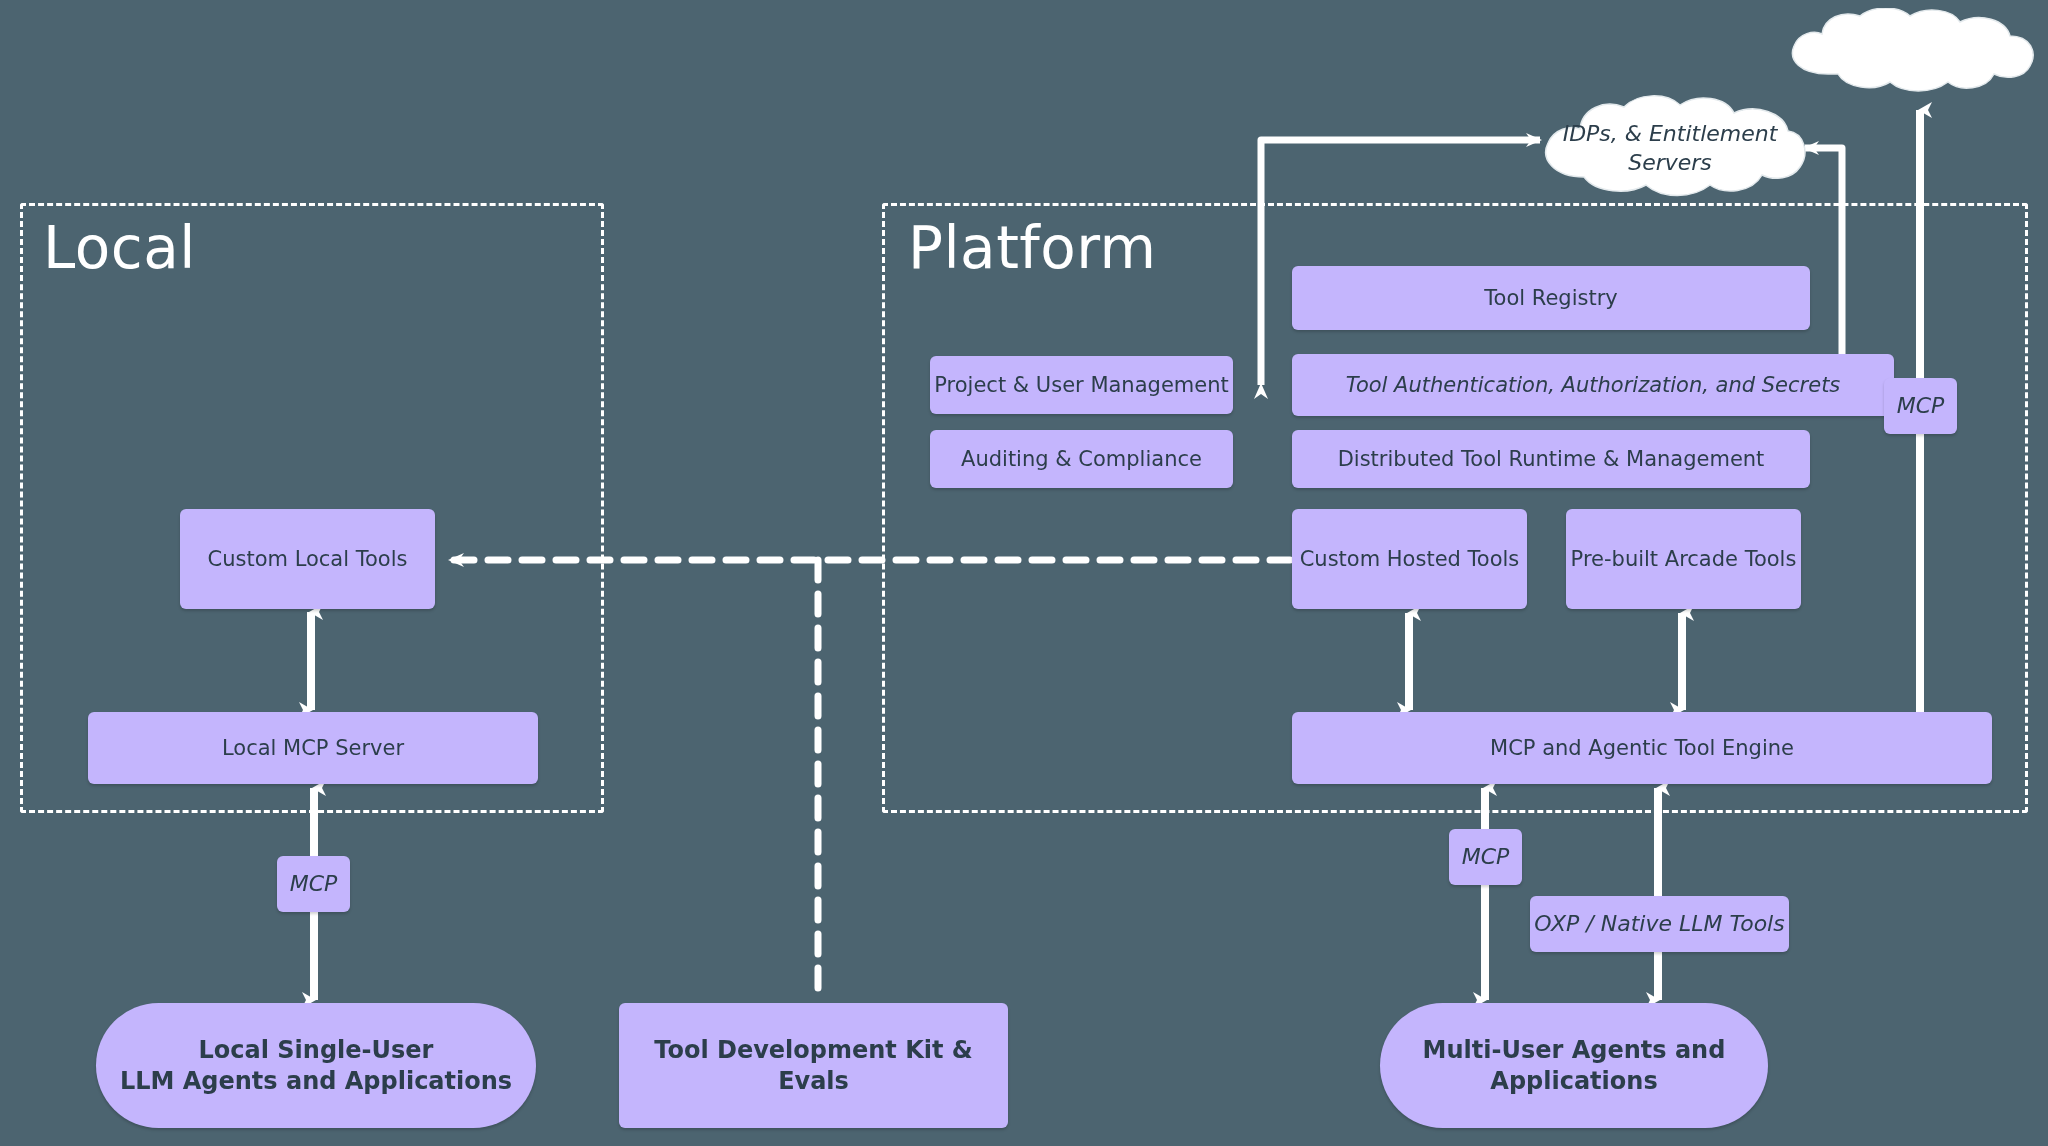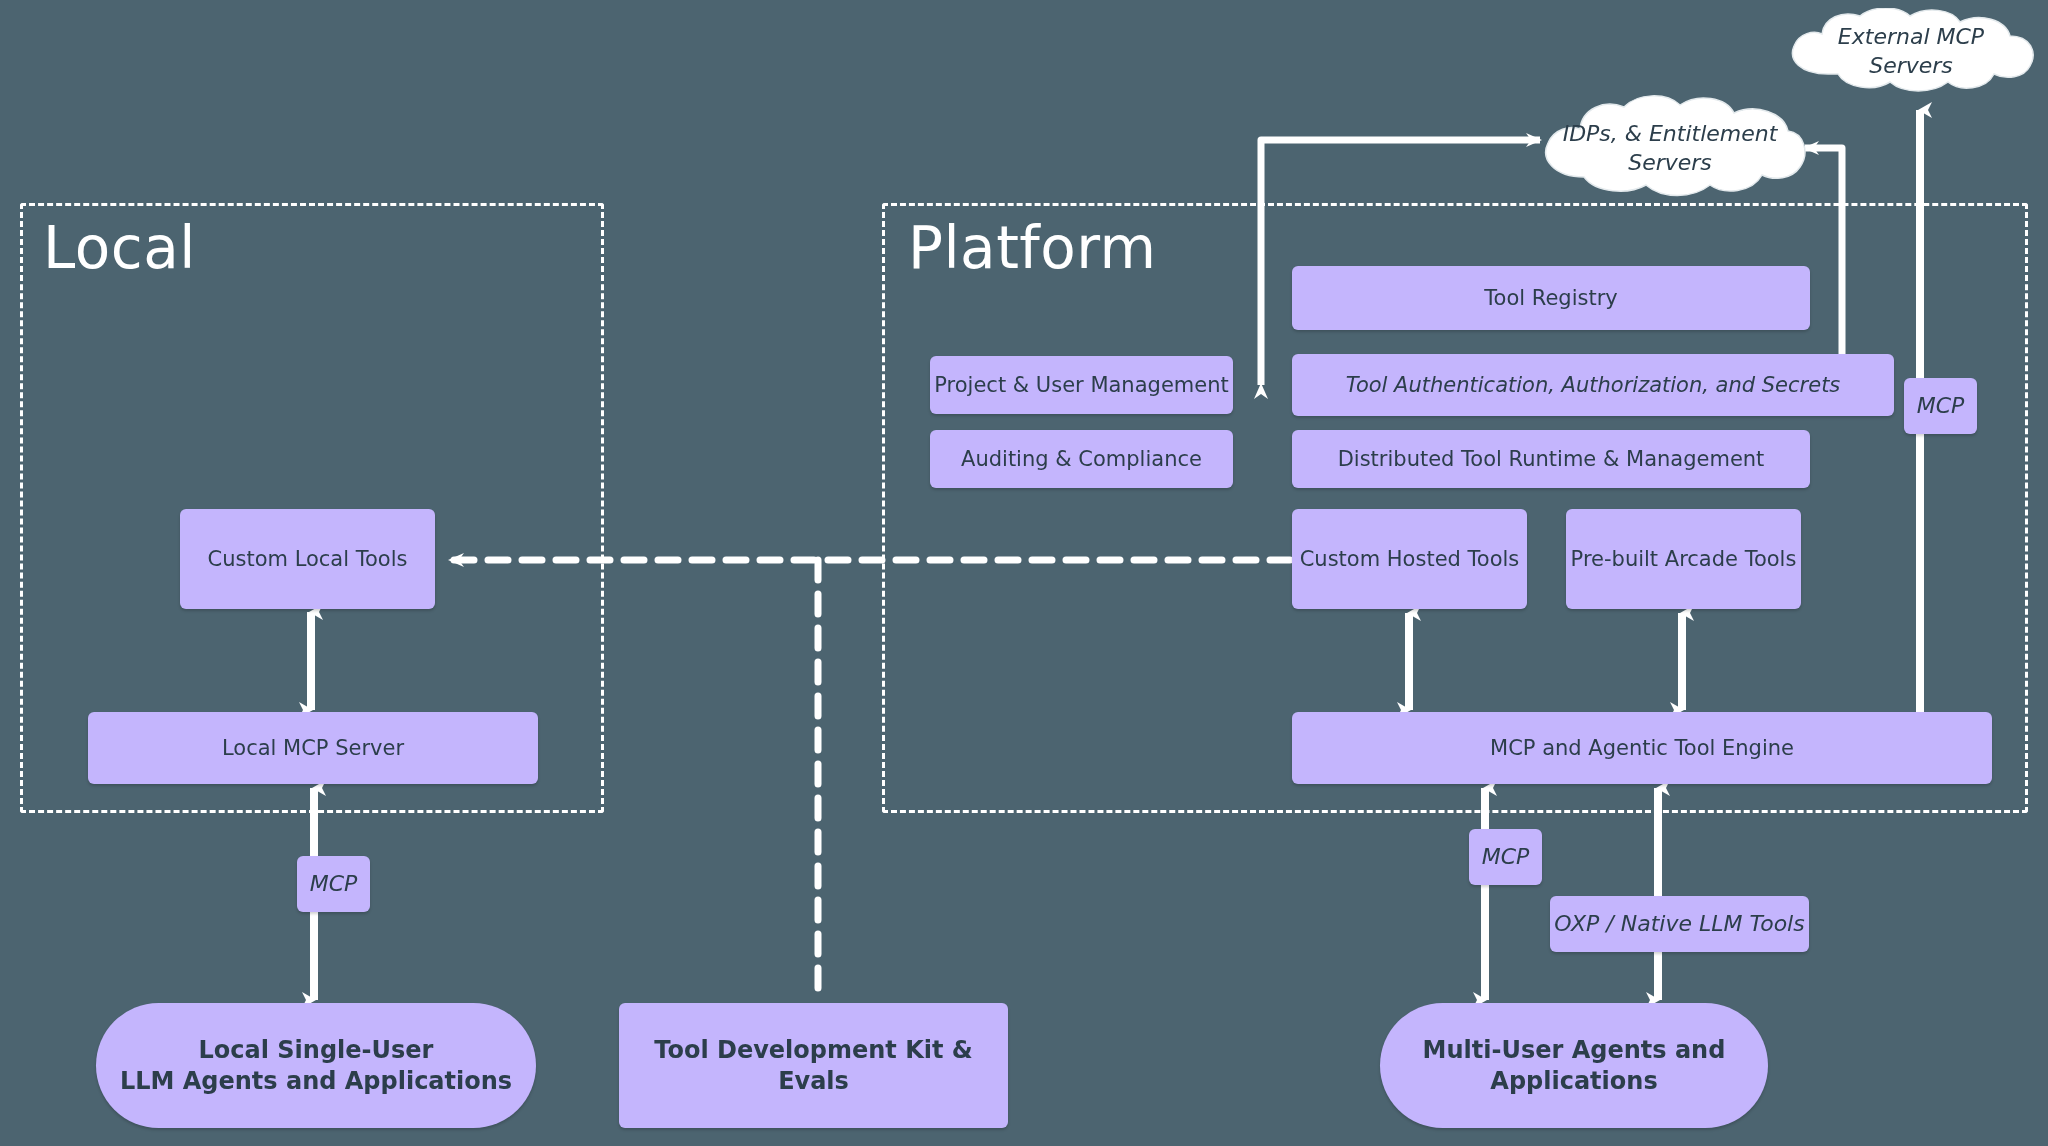--- a/index.html
+++ b/index.html
@@ -38,21 +38,21 @@
     display: flex;
     align-items: center;
     justify-content: center;
     text-align: center;
     color: #2c3e4b;
     box-sizing: border-box;
     line-height: 1.28;
   }
   .node.regular { font-size: 21px; font-weight: 400; }
   .node.bold    { font-size: 24px; font-weight: 700; }
-  .node.italic  { font-size: 22px; font-style: italic; font-weight: 400; margin-left: 20px; }
+  .node.italic  { font-size: 22px; font-style: italic; font-weight: 400; }
   .node.pill    { border-radius: 90px; font-size: 24px; font-weight: 700; }
 
   
   .zone {
     position: absolute;
     border: 3px dashed #ffffff;
     border-radius: 3px;
     box-sizing: border-box;
   }
   .zone-title {
@@ -156,21 +156,20 @@
 
   <div class="cloud" style="left:1780px; top:8px; width:262px; height:88px;">
     <svg class="cloud-svg" viewBox="0 0 262 88" preserveAspectRatio="none">
       <path d="M48 66 C20 66 8 52 14 38 C19 25 34 22 42 26
                C44 10 62 2 80 8 C92 -2 118 -3 130 8
                C146 -2 172 1 180 14 C200 4 226 12 230 28
                C250 28 258 44 250 58 C244 70 226 72 214 66
                C206 82 180 84 168 74 C152 86 124 86 110 74
                C94 84 66 80 58 66 Z" fill="#ffffff" stroke="#e3e9ec" stroke-width="1.5"></path>
     </svg>
-    <span class="cloud-label">External MCP Servers</span>
   </div>
 
   <div class="cloud" style="left:1534px; top:95px; width:272px; height:108px;">
     <svg class="cloud-svg" viewBox="0 0 272 108" preserveAspectRatio="none">
       <path d="M50 82 C20 82 6 64 14 48 C20 34 36 30 46 34
                C48 14 70 4 90 12 C104 -2 132 -3 146 10
                C164 -2 192 2 200 18 C222 8 250 18 254 36
                C270 38 276 58 266 72 C258 84 240 86 228 80
                C218 98 190 100 176 90 C158 104 128 104 112 90
                C94 100 62 98 50 82 Z" fill="#ffffff" stroke="#e3e9ec" stroke-width="1.5"></path>

